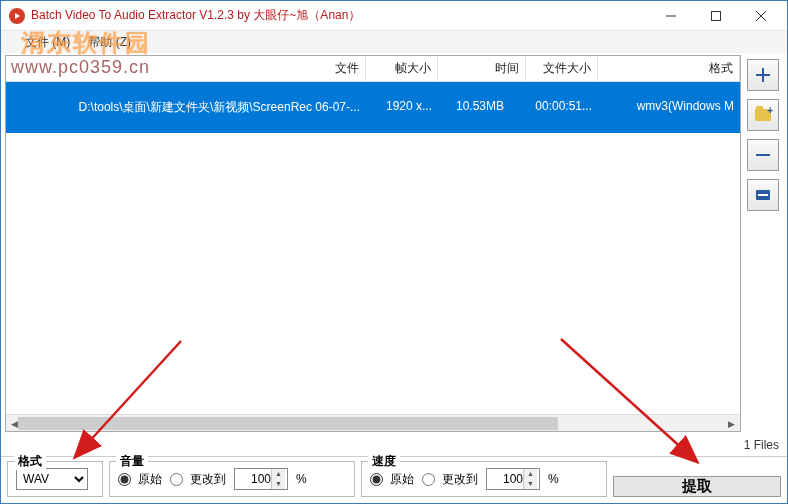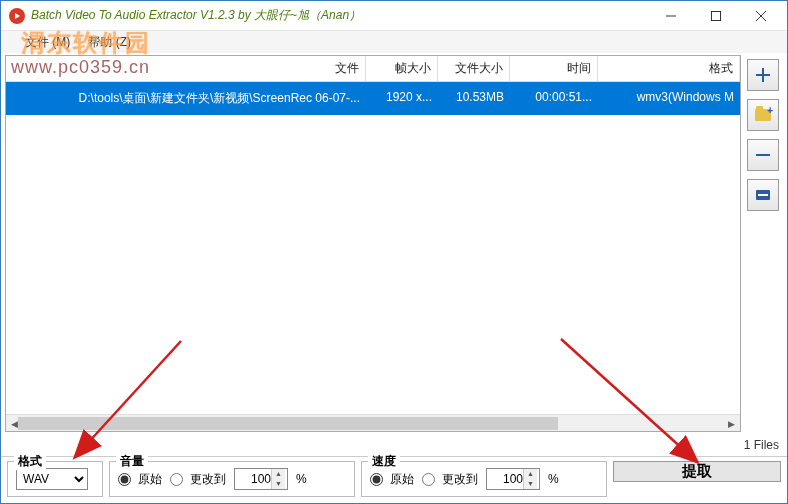--- a/index.html
+++ b/index.html
@@ -1,38 +1,38 @@
 <!DOCTYPE html>
 <html><head>
 <meta charset="utf-8">
 <style>
 * { box-sizing: border-box; margin: 0; padding: 0; font-family: "Microsoft YaHei", "SimSun", Arial, sans-serif; font-size: 12px; }
 html, body { width: 788px; height: 504px; overflow: hidden; background: #fff; }
 .window { border: 1px solid #3a7ab8; width: 788px; height: 504px; display: flex; flex-direction: column; position: relative; }
 .titlebar { height: 30px; background: #fff; display: flex; align-items: center; padding: 0 4px 0 8px; border-bottom: 1px solid #e5e5e5; }
 .titlebar .app-icon { width: 16px; height: 16px; background: #d63b2a; border-radius: 50%; margin-right: 6px; display: flex; align-items: center; justify-content: center; }
 .titlebar .app-icon::after { content: ""; width: 0; height: 0; border-left: 5px solid #fff; border-top: 3px solid transparent; border-bottom: 3px solid transparent; margin-left: 1px; }
-.titlebar .title { flex: 1; color: #4d7c0f; font-style: italic; }
+.titlebar .title { flex: 1; color: #b91c1c; }
 .win-controls { display: flex; }
 .win-btn { width: 45px; height: 28px; display: flex; align-items: center; justify-content: center; color: #333; cursor: pointer; }
 .menubar { height: 22px; display: flex; align-items: center; padding: 0 16px; gap: 2px; background: #f5f5f5; }
 .menu-item { padding: 2px 8px; cursor: pointer; color: #333; }
 .content { flex: 1; display: flex; padding: 2px 4px 4px 4px; gap: 6px; }
 .table-wrap { flex: 1; border: 1px solid #aaa; display: flex; flex-direction: column; background: #fff; overflow: hidden; text-align: right; }
 .headers { display: flex; background: #fff; border-bottom: 1px solid #ddd; flex-shrink: 0; }
 .hcell { padding: 4px 6px; border-right: 1px solid #e0e0e0; color: #222; white-space: nowrap; overflow: hidden; }
 .col-file { width: 360px; }
 .col-fsize { width: 72px; }
 .col-filesize { width: 72px; }
 .col-time { width: 88px; }
 .col-format { flex: 1; }
 .rows { flex: 1; overflow: hidden; position: relative; }
 .row { display: flex; }
 .row.selected { background: #0078d7; color: #fff; }
-.rcell { padding: 8px 6px; white-space: nowrap; overflow: hidden; }
+.rcell { padding: 17px 6px; white-space: nowrap; overflow: hidden; }
 .hscroll { height: 17px; background: #f0f0f0; border-top: 1px solid #ddd; position: relative; }
 .hscroll .thumb { position: absolute; left: 12px; top: 2px; height: 13px; width: 540px; background: #cdcdcd; }
 .hscroll .arrow { position: absolute; top: 0; width: 17px; height: 17px; display: flex; align-items: center; justify-content: center; color: #606060; font-size: 9px; }
 .hscroll .arrow.left { left: 0; }
 .hscroll .arrow.right { right: 0; }
 .side-btns { width: 36px; display: flex; flex-direction: column; gap: 8px; padding-top: 4px; }
 .side-btn { width: 32px; height: 32px; border: 1px solid #999; background: linear-gradient(#fafafa,#e6e6e6); display: flex; align-items: center; justify-content: center; cursor: pointer; }
 .plus-ic { position: relative; width: 14px; height: 14px; }
 .plus-ic::before, .plus-ic::after { content: ""; position: absolute; background: #2a5aa0; }
 .plus-ic::before { left: 6px; top: 0; width: 2px; height: 14px; }
@@ -49,21 +49,21 @@
 .group .glabel { position: absolute; top: -9px; left: 6px; background: #fff; padding: 0 4px; font-weight: bold; }
 .group-format { width: 96px; }
 .group-volume, .group-speed { width: 246px; }
 .rowc { display: flex; align-items: center; gap: 8px; margin-top: 0; }
 .radio-label { display: flex; align-items: center; gap: 7px; cursor: pointer; }
 select { width: 72px; height: 22px; border: 1px solid #888; background: #fff; padding: 1px 2px; }
 .spin { width: 54px; height: 22px; border: 1px solid #888; display: flex; align-items: center; }
 .spin input { width: 36px; border: none; text-align: right; outline: none; }
 .spin .spins { width: 14px; height: 20px; display: flex; flex-direction: column; border-left: 1px solid #ccc; }
 .spin .spins div { flex: 1; font-size: 7px; text-align: center; line-height: 10px; color: #555; cursor: pointer; background: #f0f0f0; }
-.extract-wrap { flex: 1; display: flex; align-items: flex-start; }
+.extract-wrap { flex: 1; display: flex; align-items: flex-end; }
 .extract-btn { flex: 1; border: 1px solid #999; background: #e5e5e5; font-size: 15px; font-weight: bold; cursor: pointer; }
 .watermark { position: absolute; left: 10px; top: 26px; pointer-events: none; opacity: 0.7; }
 .watermark .wm1 { color: #ff9a3c; font-size: 24px; font-weight: bold; letter-spacing: 2px; text-shadow: 0 0 2px rgba(255,150,60,.4); margin-left: 10px; }
 .watermark .wm2 { color: #7f1d1d; font-size: 18px; letter-spacing: 1px; margin-top: -2px; }
 .arrow-svg { position: absolute; pointer-events: none; }
 input[type=radio] { width: 13px; height: 13px; accent-color: #333; }
 </style>
 </head>
 <body>
 
@@ -95,22 +95,22 @@
   <div class="menubar">
     <div class="menu-item">文件 (M)</div>
     <div class="menu-item">帮助 (Z)</div>
   </div>
 
   <div class="content">
     <div class="table-wrap">
       <div class="headers">
         <div class="hcell col-file">文件</div>
         <div class="hcell col-fsize">帧大小</div>
+        <div class="hcell col-time">时间</div>
         <div class="hcell col-filesize">文件大小</div>
-        <div class="hcell col-time">时间</div>
         <div class="hcell col-format">格式</div>
       </div>
       <div class="rows">
         <div class="row selected">
           <div class="rcell col-file">D:\tools\桌面\新建文件夹\新视频\ScreenRec 06-07-...</div>
           <div class="rcell col-fsize">1920 x...</div>
           <div class="rcell col-filesize">10.53MB</div>
           <div class="rcell col-time">00:00:51...</div>
           <div class="rcell col-format">wmv3(Windows M</div>
         </div>

